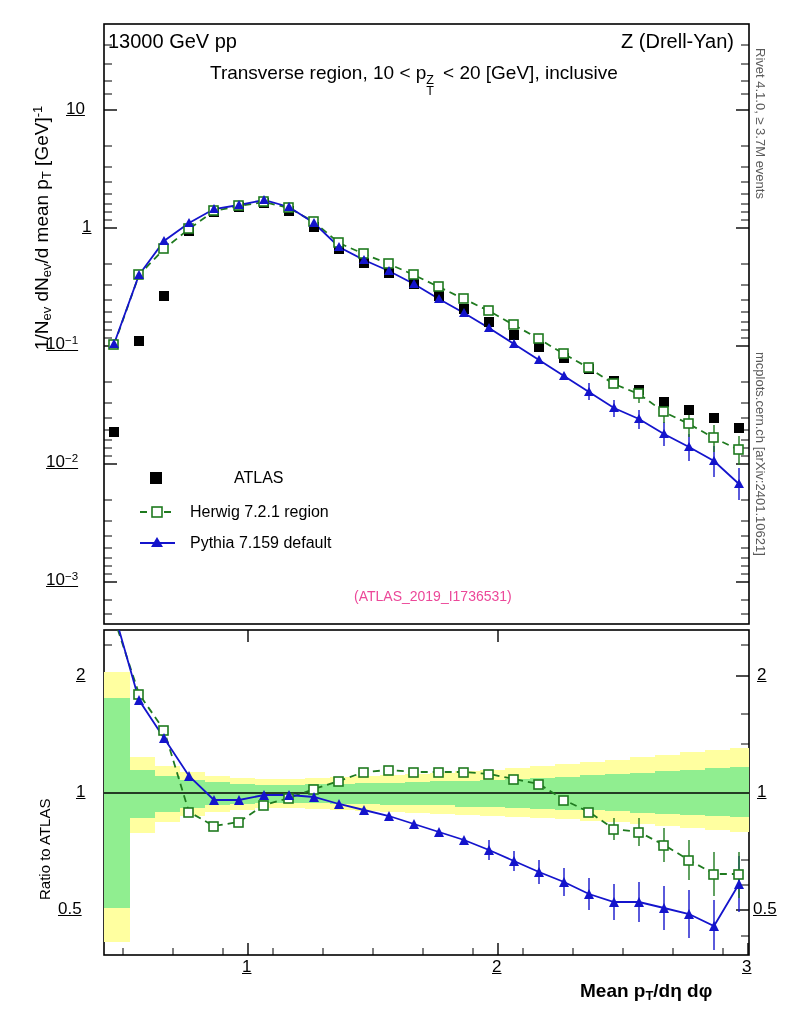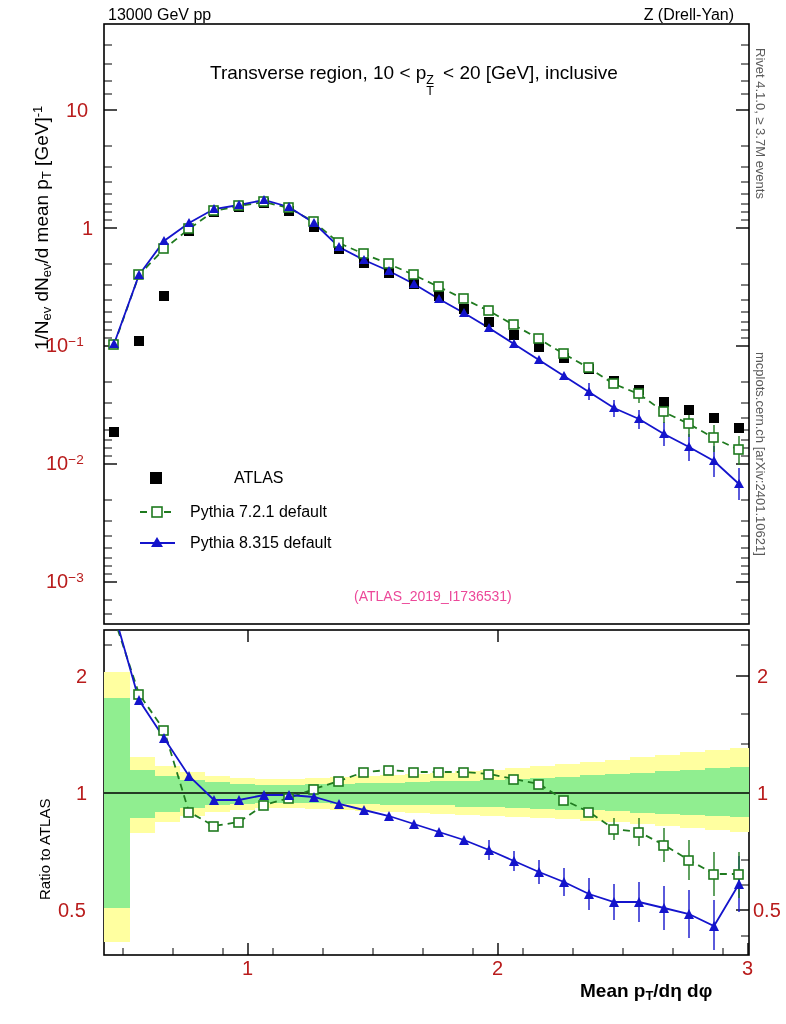--- a/index.html
+++ b/index.html
@@ -14,35 +14,37 @@
     color: #000000;
     overflow: hidden;
   }
   #root {
     position: relative;
     width: 786px;
     height: 1024px;
   }
   .abs { position: absolute; }
   .hdr {
-    font-size: 16px;
+    font-size: 20px;
     color: #000;
     white-space: nowrap;
+    margin-top: 24px;
   }
   .rot {
     transform-origin: 0 0;
     white-space: nowrap;
   }
   .axis-label {
     font-size: 19px;
   }
   .tick-label {
-    font-size: 20px;
-    color: #b91c1c;
-    white-space: nowrap;
+    font-size: 17px;
+    color: #000000;
+    white-space: nowrap;
+    text-decoration: underline;
   }
   .side-note {
     font-size: 13px;
     color: #5a5a5a;
     white-space: nowrap;
   }
   .title-main {
     font-size: 19px;
     white-space: nowrap;
   }
@@ -515,16 +517,16 @@
   <div class="abs tick-label" style="left:58px; top:899px;">0.5</div>
   <div class="abs tick-label" style="left:757px; top:665px;">2</div>
   <div class="abs tick-label" style="left:757px; top:782px;">1</div>
   <div class="abs tick-label" style="left:753px; top:899px;">0.5</div>
 
   <div class="abs tick-label" style="left:242px; top:957px;">1</div>
   <div class="abs tick-label" style="left:492px; top:957px;">2</div>
   <div class="abs tick-label" style="left:742px; top:957px;">3</div>
 
   <div class="abs legend-text" style="left:190px; top:469px;margin-left:44px;">ATLAS</div>
-  <div class="abs legend-text" style="left:190px; top:503px;">Pythia 7.2.1 default</div>
-  <div class="abs legend-text" style="left:190px; top:534px;">Pythia 8.315 default</div>
+  <div class="abs legend-text" style="left:190px; top:503px;">Herwig 7.2.1 region</div>
+  <div class="abs legend-text" style="left:190px; top:534px;">Pythia 7.159 default</div>
 
 </div>
 
 </body></html>

